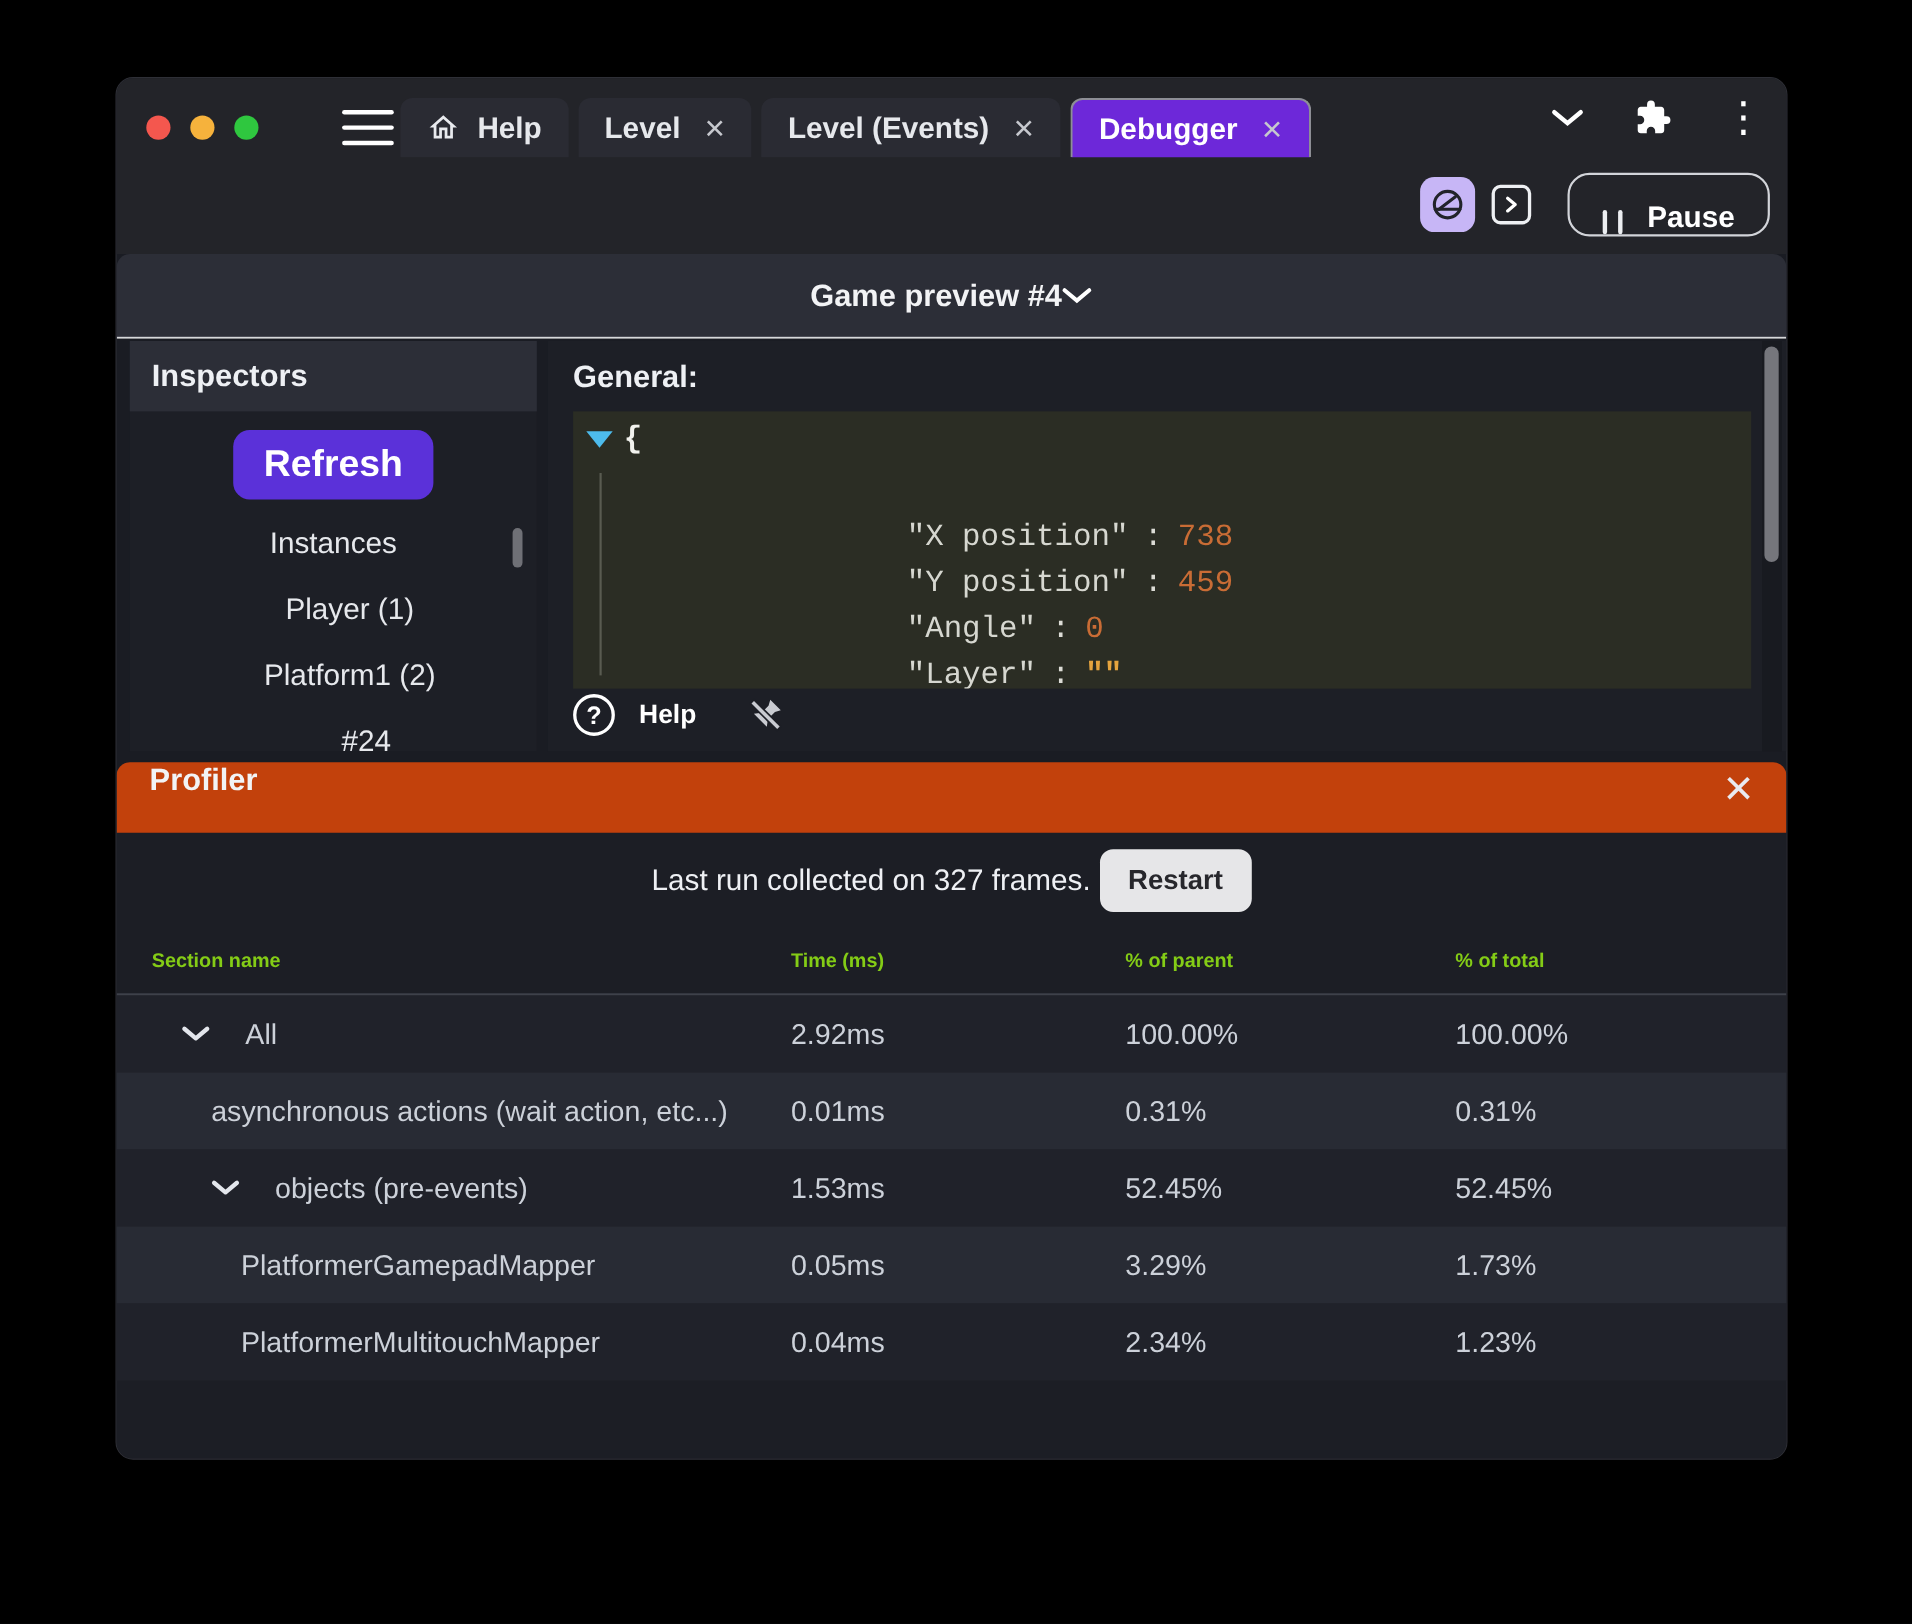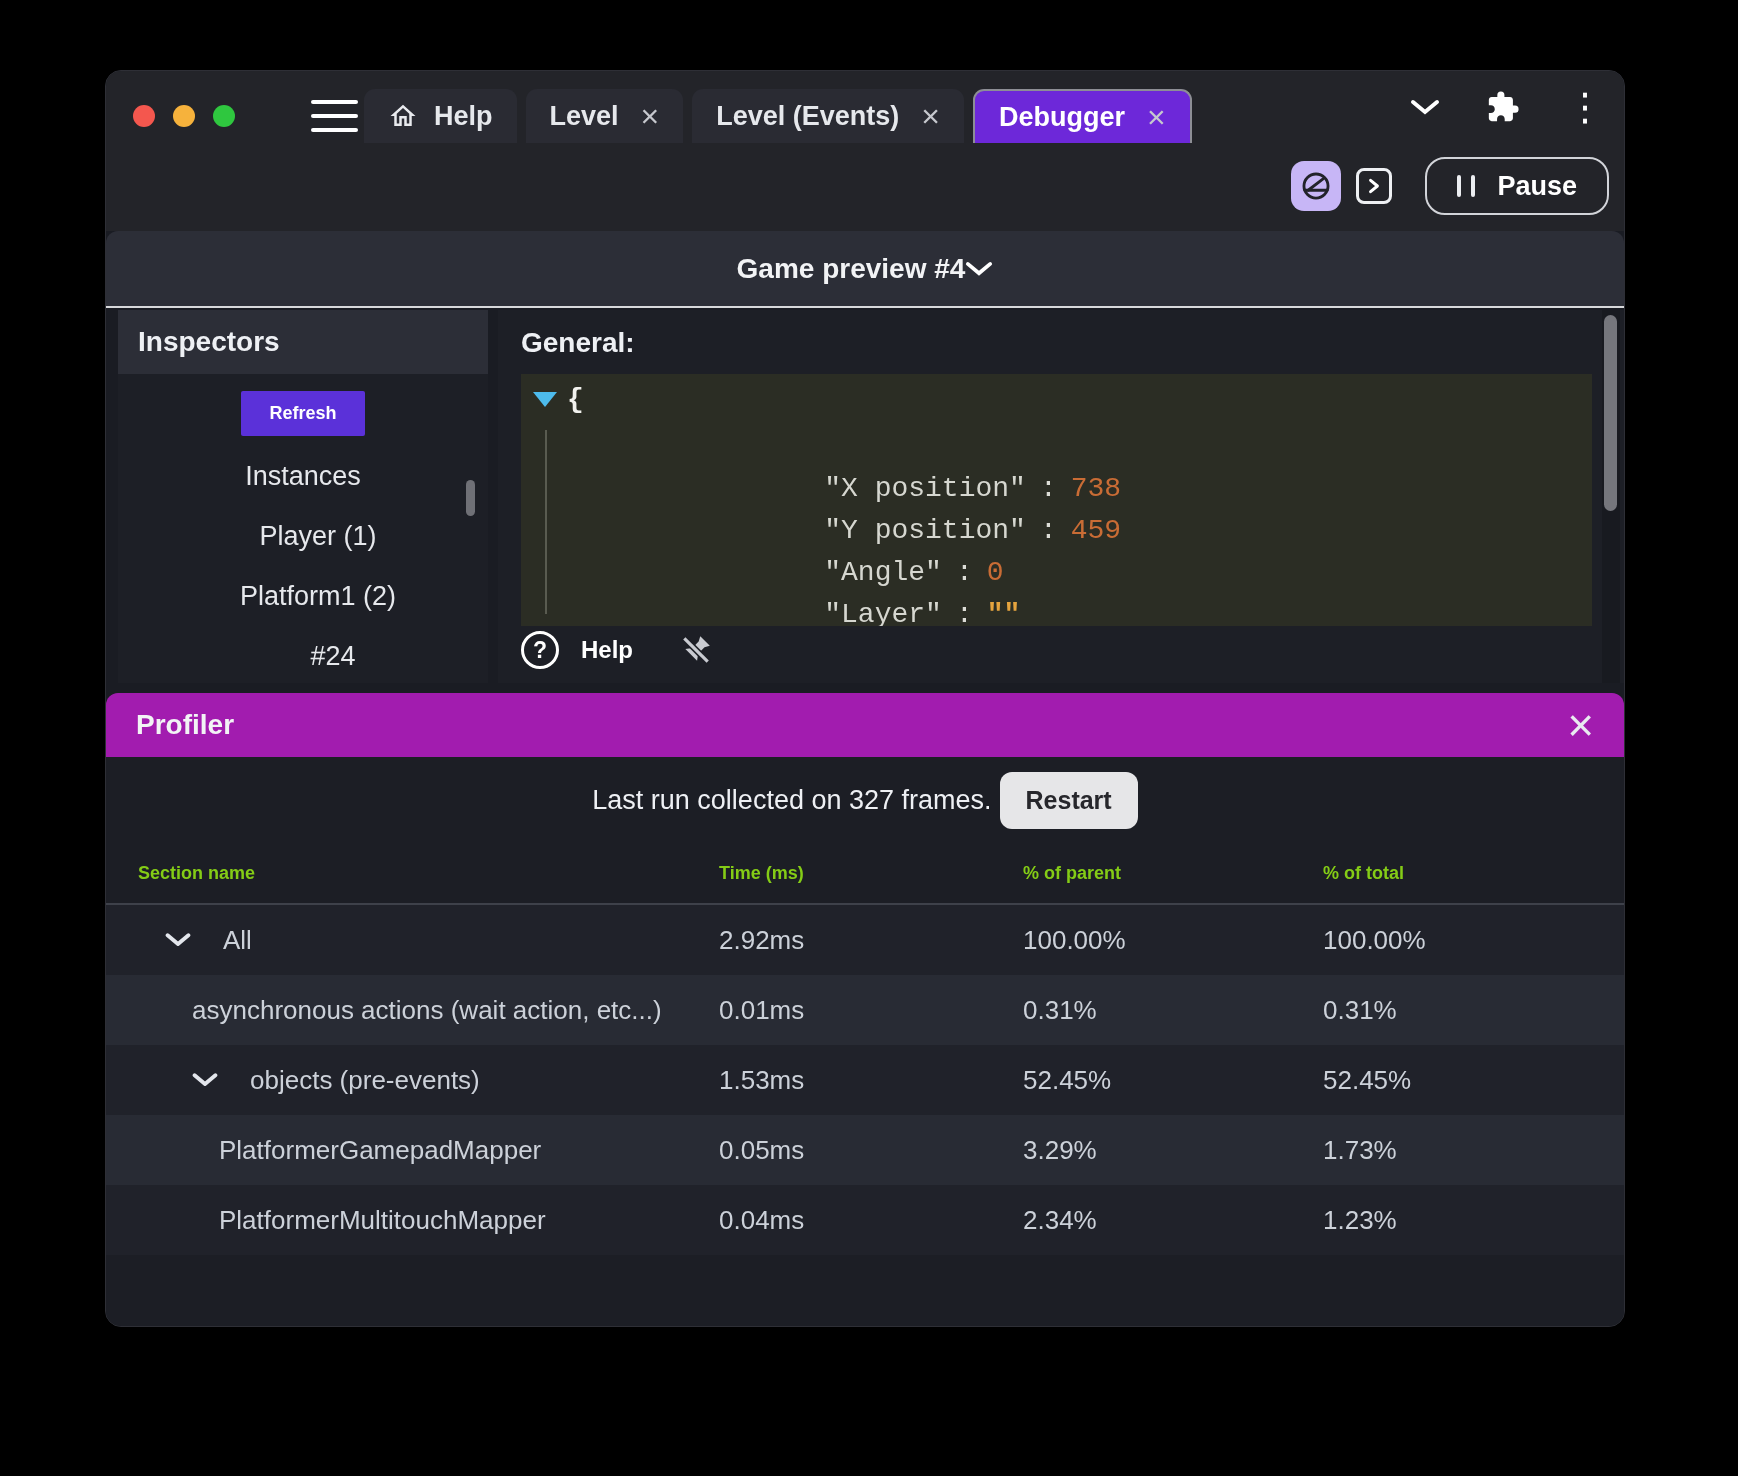--- a/index.html
+++ b/index.html
@@ -32,40 +32,40 @@
 
   .title-actions { position:absolute; top:0; right:20px; height:72px; display:flex; align-items:center; gap:46px; }
   .kebab { color:#fff; font-size:38px; line-height:1; cursor:pointer; }
 
   .toolbar-actions { position:absolute; top:86px; right:15px; display:flex; align-items:center; gap:15px; }
   .gauge-btn { width:50px; height:50px; border-radius:13px; background:var(--lavender_button);
                display:flex; align-items:center; justify-content:center; cursor:pointer; }
   .console-btn { width:36px; height:36px; border-radius:8px; border:3px solid #eef0f3;
                  display:flex; align-items:center; justify-content:center; cursor:pointer; }
   .pause-btn { height:58px; border-radius:20px; border:2px solid #d2d4d9; background:transparent;
-               display:flex; align-items:center; gap:22px; padding:0 30px; margin-left:18px; cursor:pointer; }
+               display:flex; align-items:flex-end; gap:22px; padding:0 30px; margin-left:18px; cursor:pointer; }
   .pause-glyph { display:flex; gap:10px; }
   .pause-glyph span { width:4px; height:22px; background:#eceef1; border-radius:2px; }
   .pause-label { color:#fff; font-size:27px; font-weight:bold; }
 
   
   .preview-bar { position:absolute; top:160px; left:0; right:0; height:77px; background:#2c2e37;
                  border-radius:12px 12px 0 0; border-bottom:2px solid #d7d8da;
                  display:flex; align-items:center; justify-content:center; padding:0 30px; }
   .preview-title { color:#f2f3f5; font-size:28px; font-weight:bold; }
 
   
   .upper { position:absolute; top:239px; left:0; right:0; height:373px; }
 
   .inspectors { position:absolute; left:12px; top:0; width:370px; height:100%; background:#1d1f26; }
   .iheader { height:64px; background:#2c2e37; display:flex; align-items:center; padding-left:20px;
              color:#eef0f4; font-size:28px; font-weight:bold; }
   .refresh-btn { display:block; margin:17px auto 0 auto; padding:12px 28px; border:none; cursor:pointer;
-                 background:var(--accent_purple); color:#fff; font-size:18px; font-weight:bold;
-                 border-radius:2px; font-family:inherit; }
+                 background:var(--accent_purple); color:#fff; font-size:34px; font-weight:bold;
+                 border-radius:15px; font-family:inherit; }
   .tree { margin-top:10px; }
   .tree-item { height:60px; line-height:60px; text-align:center; color:#e6e8ec; font-size:27px;
                padding-left:calc(var(--indent,0) * 30px); cursor:pointer; }
   .ins-thumb { position:absolute; right:13px; top:170px; width:9px; height:36px; background:#6f7076; border-radius:5px; }
 
   .general { position:absolute; left:392px; top:0; right:0; height:100%; background:#1d1f26; }
   .gtitle { position:absolute; left:23px; top:17px; color:#eef0f4; font-size:28px; font-weight:bold; }
   .jsonbox { position:absolute; left:23px; top:64px; width:1071px; height:252px; background:#2b2d24;
              font-family:"Liberation Mono", monospace; font-size:28px; overflow:hidden; }
   .json-root-line { position:absolute; left:12px; top:10px; display:flex; align-items:center; }
@@ -83,22 +83,22 @@
   .help-circle { width:38px; height:38px; border-radius:50%; border:3.5px solid #fff; color:#fff;
                  display:flex; align-items:center; justify-content:center; font-size:23px; font-weight:bold; cursor:pointer; }
   .help-label { color:#fff; font-size:24px; font-weight:bold; }
   .unpin { margin-left:24px; cursor:pointer; display:flex; }
 
   .scroll-gutter { position:absolute; right:4px; top:0; width:18px; height:100%; background:#181a20; }
   .gutter-thumb { position:absolute; left:2px; top:5px; width:13px; height:196px; background:#75767c; border-radius:7px; }
 
   
   .profiler { position:absolute; top:622px; left:0; right:0; bottom:0; background:#1c1e25; border-radius:12px 12px 0 0; }
-  .pheader { height:64px; background:#a21caf; border-radius:12px 12px 0 0; display:flex;
-             align-items:center; justify-content:space-between; padding:0 30px; }
+  .pheader { height:64px; background:#c2410c; border-radius:12px 12px 0 0; display:flex;
+             align-items:flex-start; justify-content:space-between; padding:0 30px; }
   .pheader-title { color:#f2f3f5; font-size:28px; font-weight:bold; }
   .pclose { color:#e9eaf0; font-size:46px; font-weight:normal; line-height:1; cursor:pointer; }
 
   .pstatus { height:86px; display:flex; align-items:center; justify-content:center; gap:8px; }
   .pstatus-text { color:#eef0f4; font-size:27px; }
   .restart-btn { border:none; background:var(--restart_button_bg); color:#27272c; font-size:25px; font-weight:bold;
                  padding:14px 26px; border-radius:12px; cursor:pointer; font-family:inherit; }
 
   .phead-row { display:grid; grid-template-columns:581px 304px 300px 1fr; align-items:center;
                height:62px; padding-left:32px; border-bottom:2px solid #3e414a; }

